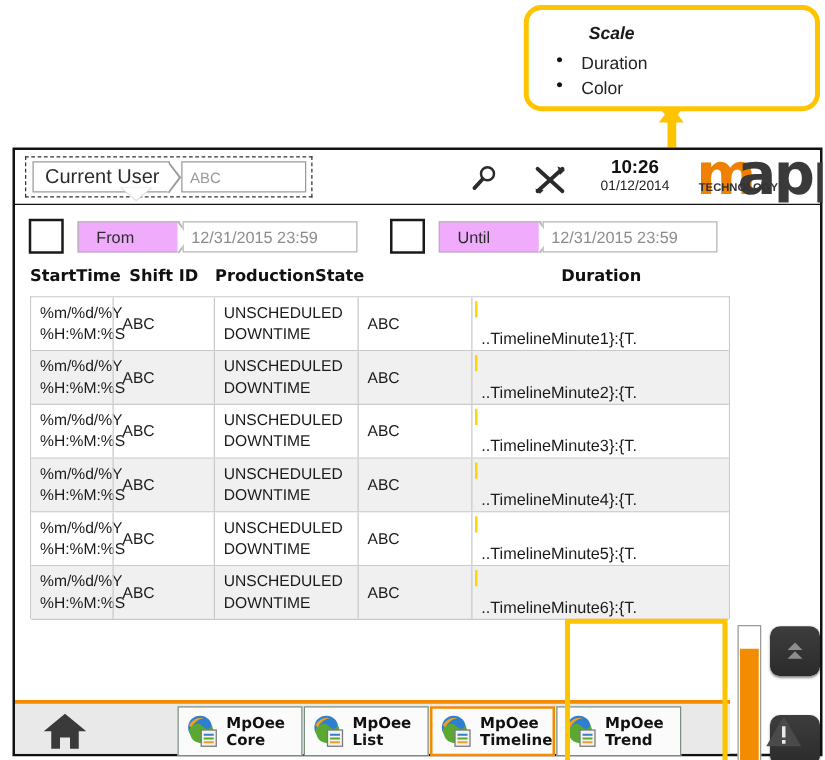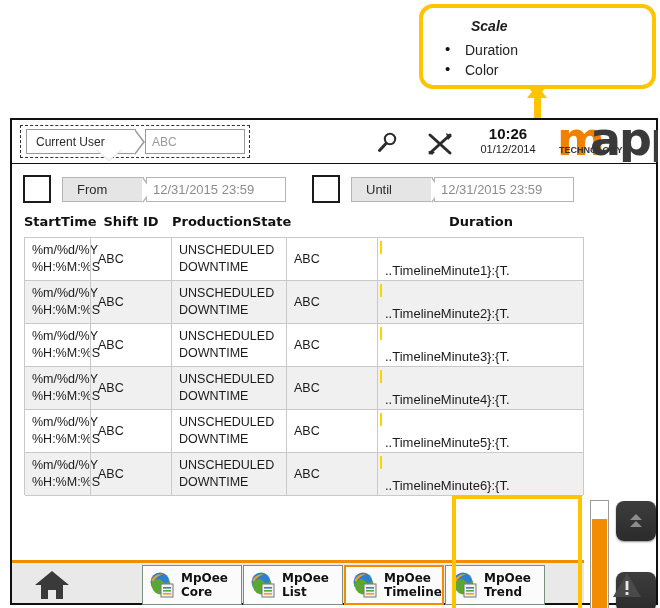--- a/index.html
+++ b/index.html
@@ -48,21 +48,21 @@
 
   
   .hdr { position: relative; height: 44px; border-bottom: 1px solid #111; background:#fff; }
   .user-dashed {
     position: absolute; left: 8px; top: 5px; width: 230px; height: 33px;
     border: 1px dashed #333;
   }
   .user-tag {
     position: absolute; left: 14px; top: 9px; width: 110px; height: 25px;
     border: 1px solid #9a9a9a; background:#fff;
-    font-size: 12px; color:#2b2b2b; display:flex; align-items:center; padding-left:9px;
+    font-size: 16px; color:#2b2b2b; display:flex; align-items:center; padding-left:9px;
   }
   .user-tag::after {
     content:""; position:absolute; right:-10px; top:-1px;
     width: 0; height: 0; border-top: 13px solid transparent; border-bottom: 13px solid transparent;
     border-left: 10px solid #9a9a9a;
   }
   .user-tag::before {
     content:""; position:absolute; right:-8px; top:0px; z-index:2;
     width: 0; height: 0; border-top: 12px solid transparent; border-bottom: 12px solid transparent;
     border-left: 9px solid #ffffff;
@@ -96,21 +96,21 @@
   .notch2 { position:absolute; left:85px; top:30px; width:0; height:0; z-index:5;
     border-left: 12px solid transparent; border-right: 12px solid transparent; border-top: 10px solid #ffffff; }
 
   
   .filterbar { position:relative; height:50px; background:#fff; }
   .chk { position:absolute; width:28px; height:28px; border:2px solid #1a1a1a; background:#fff; top:11px; }
   .chk-from { left:11px; }
   .chk-until { left:300px; }
   .lbl-tag {
     position:absolute; top:13px; height:25px; width:82px;
-    border:1px solid #b5b5b5; background:#e5e5e5; font-size:13px; color:#2b2b2b;
+    border:1px solid #b5b5b5; background:#f0abfc; font-size:13px; color:#2b2b2b;
     display:flex; align-items:center; padding-left:14px;
   }
   .lbl-tag::after {
     content:""; position:absolute; right:-10px; top:-1px;
     width:0; height:0; border-top:13px solid transparent; border-bottom:13px solid transparent;
     border-left:10px solid #b5b5b5;
   }
   .lbl-tag::before {
     content:""; position:absolute; right:-8px; top:0px; z-index:2;
     width:0; height:0; border-top:12px solid transparent; border-bottom:12px solid transparent;

